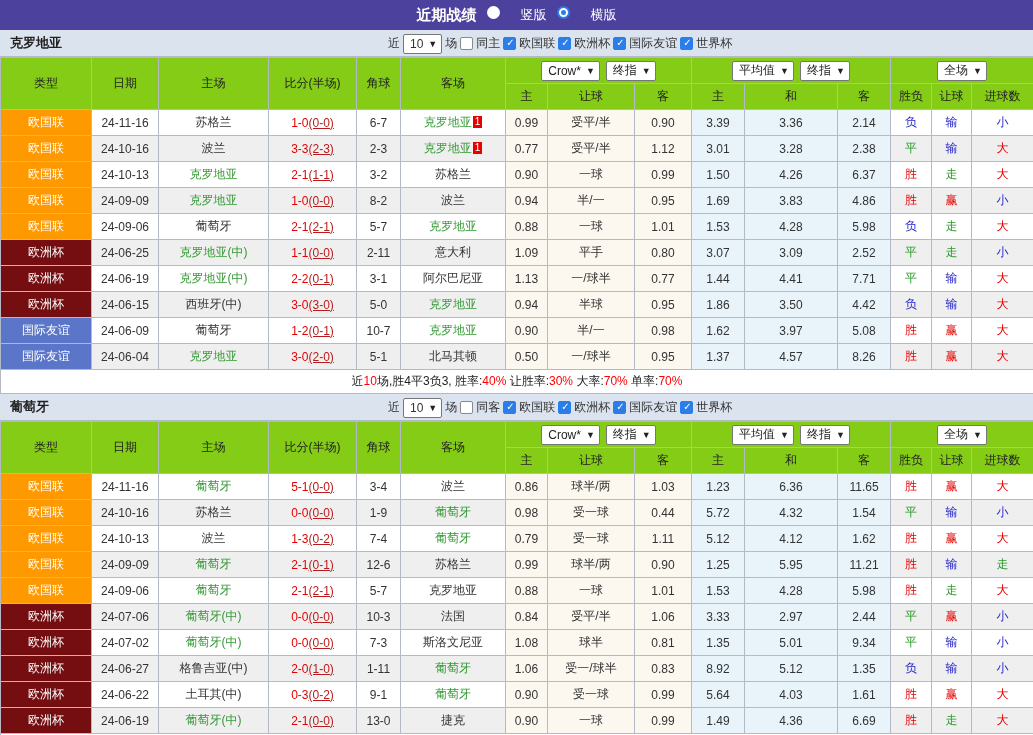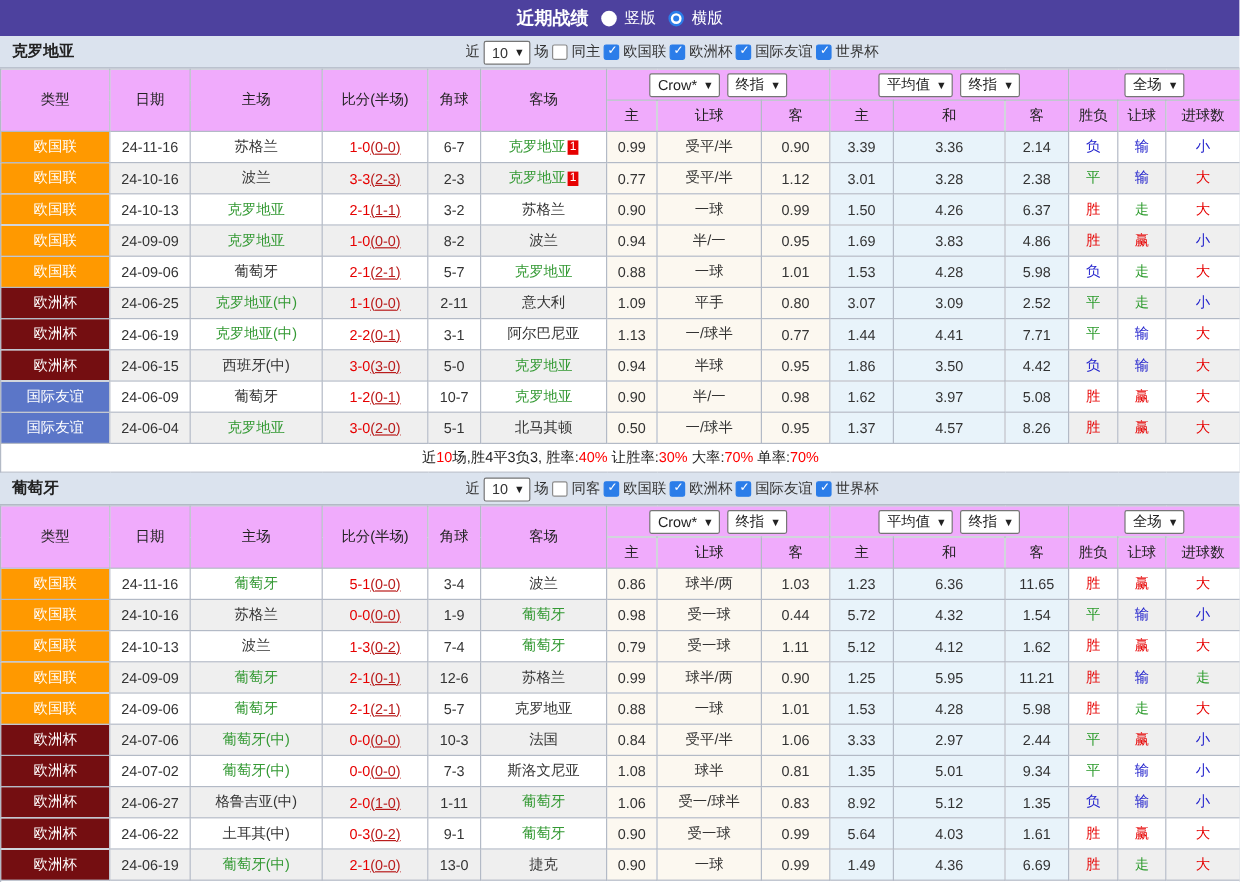--- a/index.html
+++ b/index.html
@@ -6,21 +6,21 @@
   body {
     width:1033px; font-family:"Liberation Sans","DejaVu Sans",sans-serif;
     background:#fff; color:#333; font-size:12px;
   }
   
   .titlebar {
     height:30px; background:#4d419e; color:#fff;
     display:flex; align-items:center; justify-content:center; gap:10px;
   }
   .titlebar .tb-title { font-size:15px; font-weight:bold; }
-  .radio-wrap { display:flex; align-items:center; gap:7px; cursor:pointer; }
+  .radio-wrap { display:flex; align-items:flex-start; gap:21px; cursor:pointer; }
   .radio {
     width:13px; height:13px; border-radius:50%; background:#fff; display:inline-block;
   }
   .radio.sel {
     background:#fff; border:2px solid #2b7de9; position:relative;
   }
   .radio.sel::after {
     content:""; position:absolute; left:2px; top:2px; width:5px; height:5px;
     border-radius:50%; background:#2b7de9;
   }
@@ -51,21 +51,21 @@
   .cb.on::after {
     content:"\2713"; color:#fff; font-size:10px; font-weight:bold;
     position:absolute; left:2px; top:-1px;
   }
   
   table.grid { width:1033px; border-collapse:collapse; table-layout:fixed; }
   table.grid td {
     border:1px solid #b3bac6; text-align:center; height:26px;
     overflow:hidden; white-space:nowrap;
   }
-  thead td { background:#f0abfc; color:#222; height:23px; }
+  thead td { background:#84cc16; color:#222; height:23px; }
   .dd-cell { padding:1px 0; }
   .dd-inline { display:inline-flex; gap:6px; justify-content:center; }
   tbody td { background:#fff; }
   tbody tr.alt td { background:#efefef; }
   td.bg-odds, tr.alt td.bg-odds { background:#fcf8f0; }
   td.bg-avg,  tr.alt td.bg-avg  { background:#e8f3fa; }
   .t-badge span { color:#fff; }
   .team-self { color:#339933; }
   .score-red { color:#e60000;margin-top:17px; }
   .half { color:#b91c1c;text-decoration:underline; }

